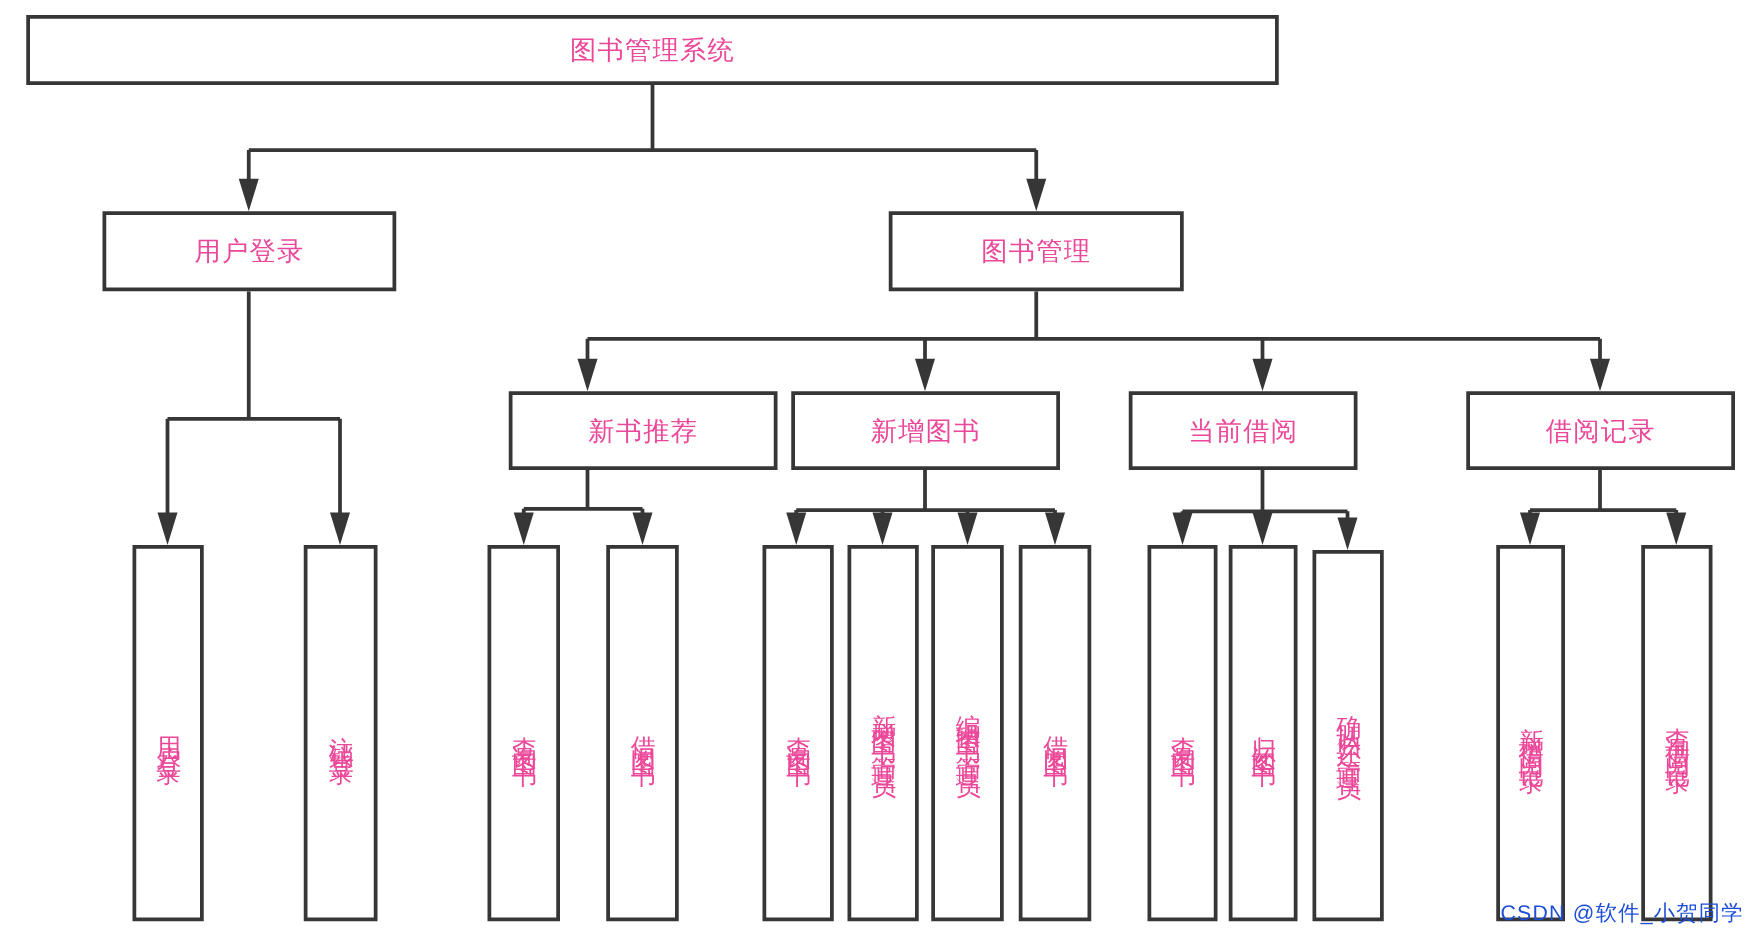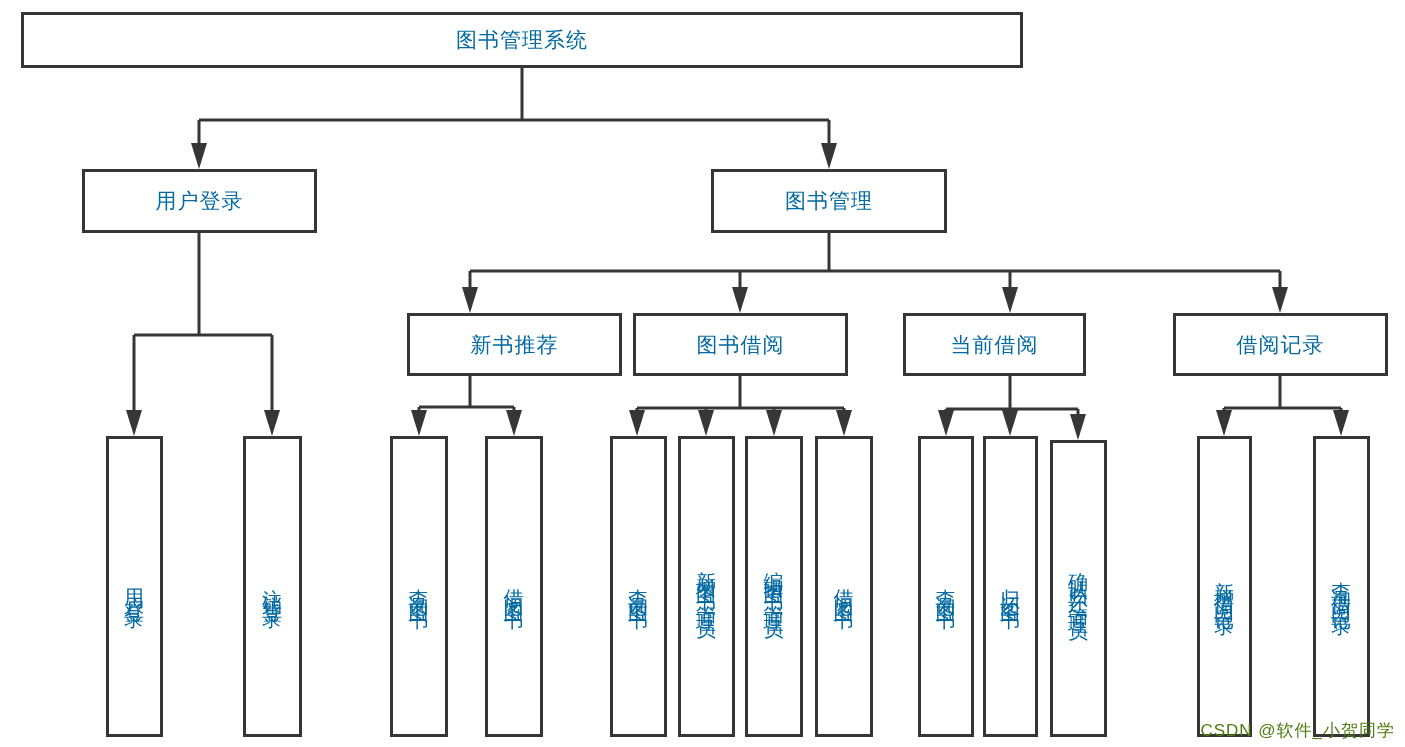--- a/index.html
+++ b/index.html
@@ -12,21 +12,21 @@
   }
   #connectors { position:absolute; left:0; top:0; width:1405px; height:747px; }
   .box {
     position:absolute;
     background:#ffffff;
     border:3px solid #363636;
     box-sizing:border-box;
     display:flex;
     align-items:center;
     justify-content:center;
-    color:#0369a1;
+    color:#ec4899;
     font-size:20px;
     white-space:nowrap;
   }
   .hbox { font-size:21px; letter-spacing:1px; }
   .vbox {
     top:436px; height:301px; width:58px;
   }
   .vlabel {
     writing-mode:vertical-rl;
     text-orientation:mixed;
@@ -54,21 +54,21 @@
   .n-lf-6  { left:745px;  width:58px; }
   .n-lf-7  { left:815px;  width:58px; }
   .n-lf-8  { left:918px;  width:56px; }
   .n-lf-9  { left:983px;  width:55px; }
   .n-lf-10 { left:1050px; width:57px; top:440px; height:297px; }
   .n-lf-11 { left:1197px; width:55px; }
   .n-lf-12 { left:1313px; width:57px; }
   #watermark {
     position:absolute;
     right:10px; bottom:5px;
-    color:#4d7c0f;
+    color:#1d4ed8;
     font-size:17px;
     letter-spacing:1px;
   }
 </style>
 </head>
 <body>
 
 <div id="stage">
 
   <svg id="connectors" viewBox="0 0 1405 747" xmlns="http://www.w3.org/2000/svg">
@@ -119,21 +119,21 @@
     <span>用户登录</span>
   </div>
   <div class="box hbox n-l1-1">
     <span>图书管理</span>
   </div>
 
   <div class="box hbox n-l2-0">
     <span>新书推荐</span>
   </div>
   <div class="box hbox n-l2-1">
-    <span>图书借阅</span>
+    <span>新增图书</span>
   </div>
   <div class="box hbox n-l2-2">
     <span>当前借阅</span>
   </div>
   <div class="box hbox n-l2-3">
     <span>借阅记录</span>
   </div>
 
   <div class="box vbox n-lf-0">
     <span class="vlabel">用户登录</span>

